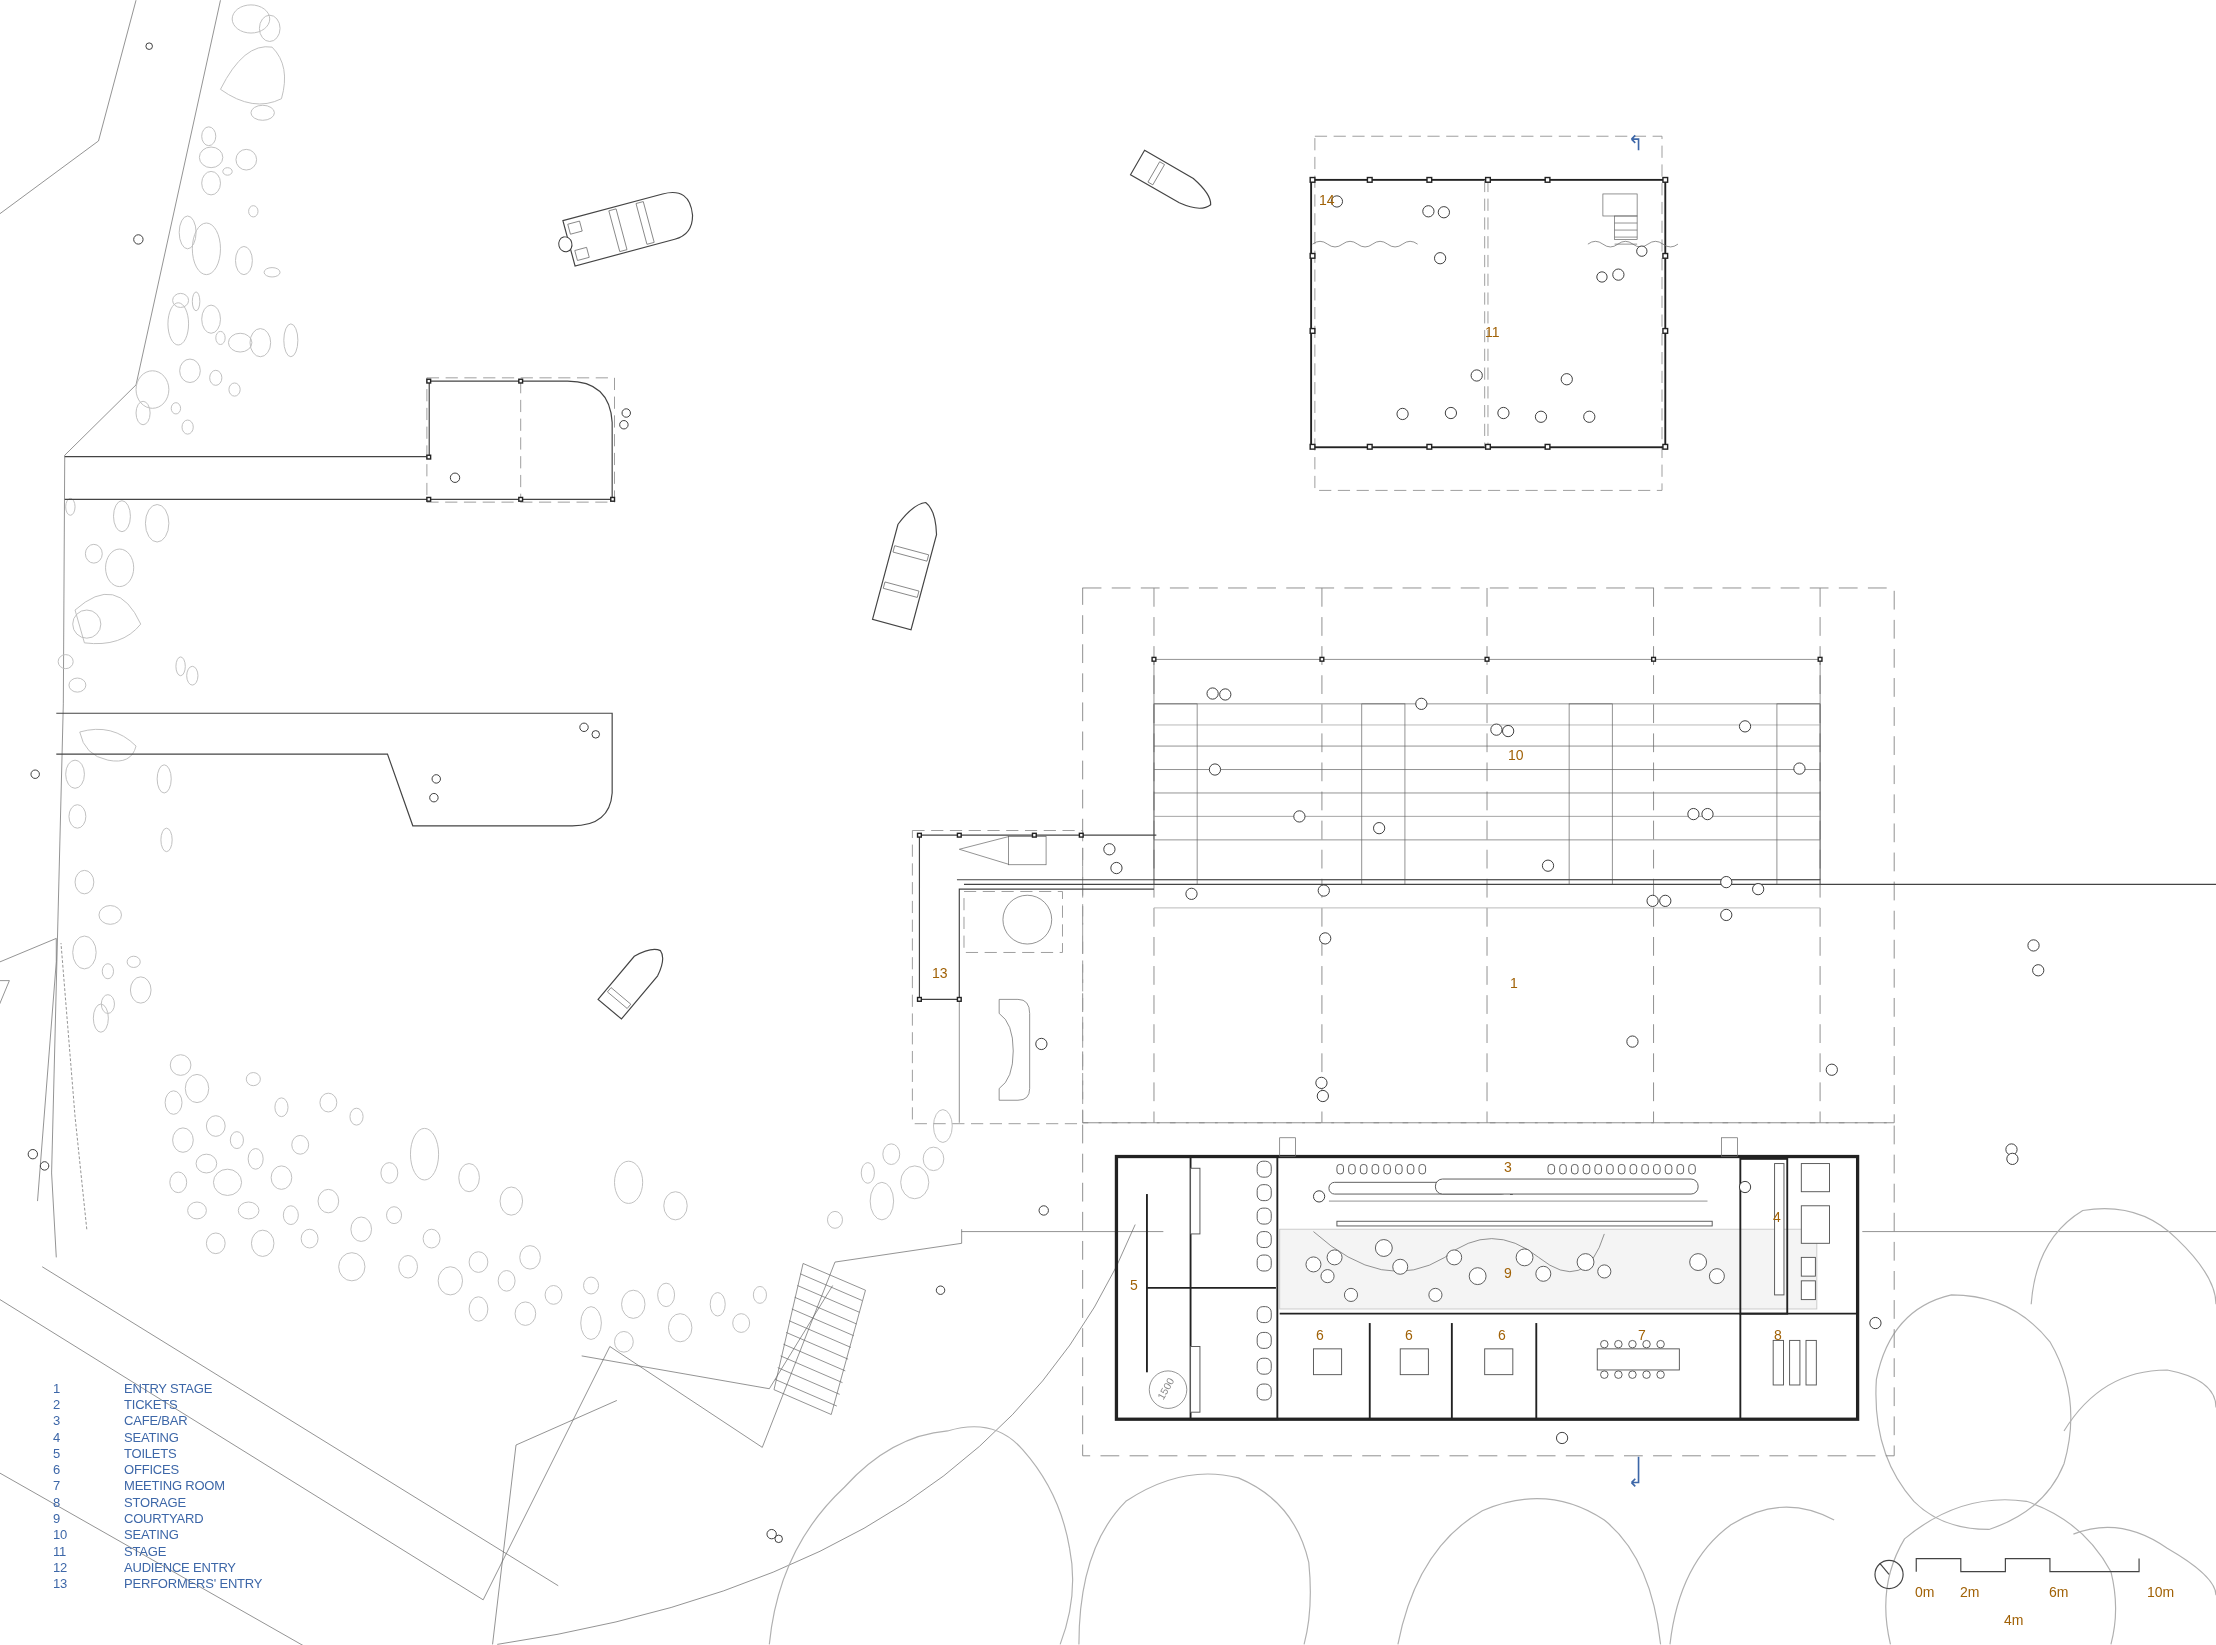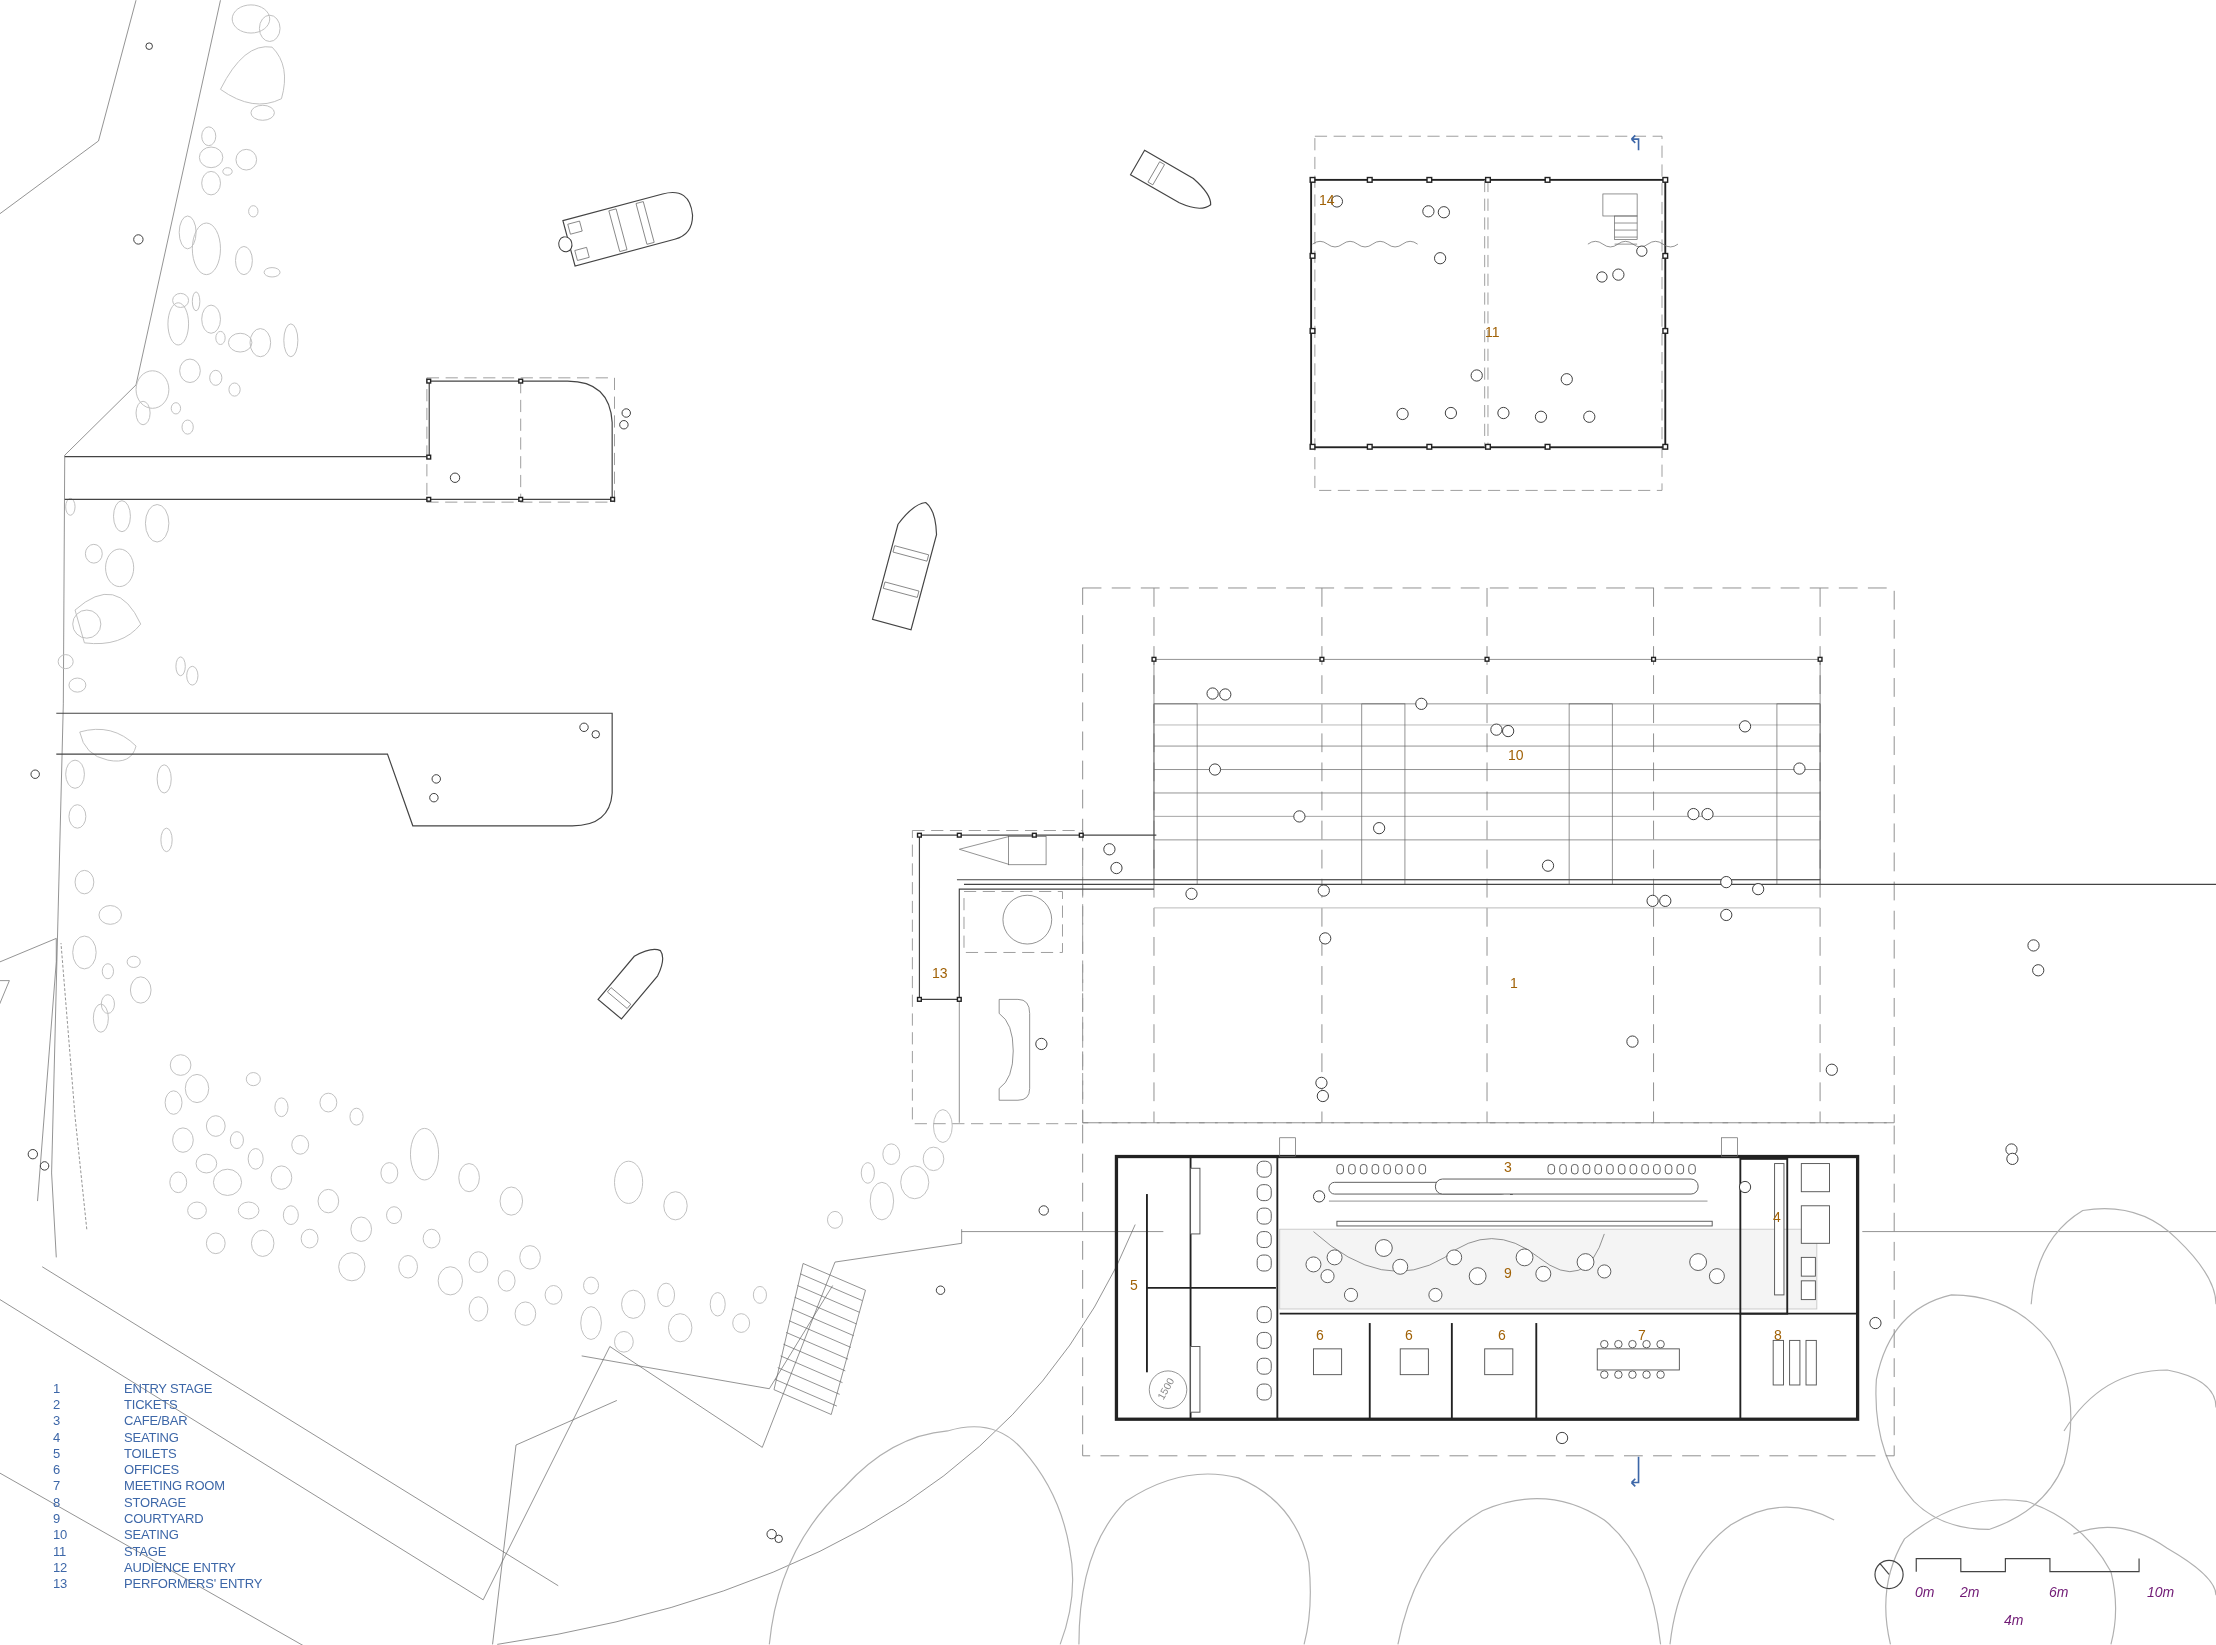--- a/index.html
+++ b/index.html
@@ -21,21 +21,21 @@
   .plant { stroke: #c9c9c9; stroke-width: 2; fill: #f4f4f4; }
   .blue-line { stroke: #3d67a8; stroke-width: 3.5; fill: none; }
   .room-label { position: absolute; color: #a16207; font-size: 14px; line-height: 1;
                 font-family: "Liberation Sans", sans-serif; }
   .legend { position: absolute; left: 53px; top: 1380px; }
   .legend-row { display: flex; height: 16.3px; align-items: center; color: #3d67a8;
                 font-size: 13px; letter-spacing: -0.2px; }
   .legend-num { width: 71px; }
   .legend-name { white-space: nowrap; }
   .scale { position: absolute; left: 1872px; top: 1548px; width: 291px; height: 56px; }
-  .scale-tick { position: absolute; top: 36px; font-size: 14px; color: #701a75; font-style: italic; }
+  .scale-tick { position: absolute; top: 36px; font-size: 14px; color: #a16207; }
 </style>
 </head>
 <body>
 
 <svg class="plan" viewBox="0 0 4724 3508" xmlns="http://www.w3.org/2000/svg">
 
   <g>
     <polyline class="ln-thin" points="0,455 210,300 290,0"></polyline>
     <polyline class="ln-thin" points="470,0 290,820 138,970 135,1500 110,2500 120,2680"></polyline>
     <polyline class="ln-thin" points="0,2050 120,2000 120,2050 80,2560"></polyline>

